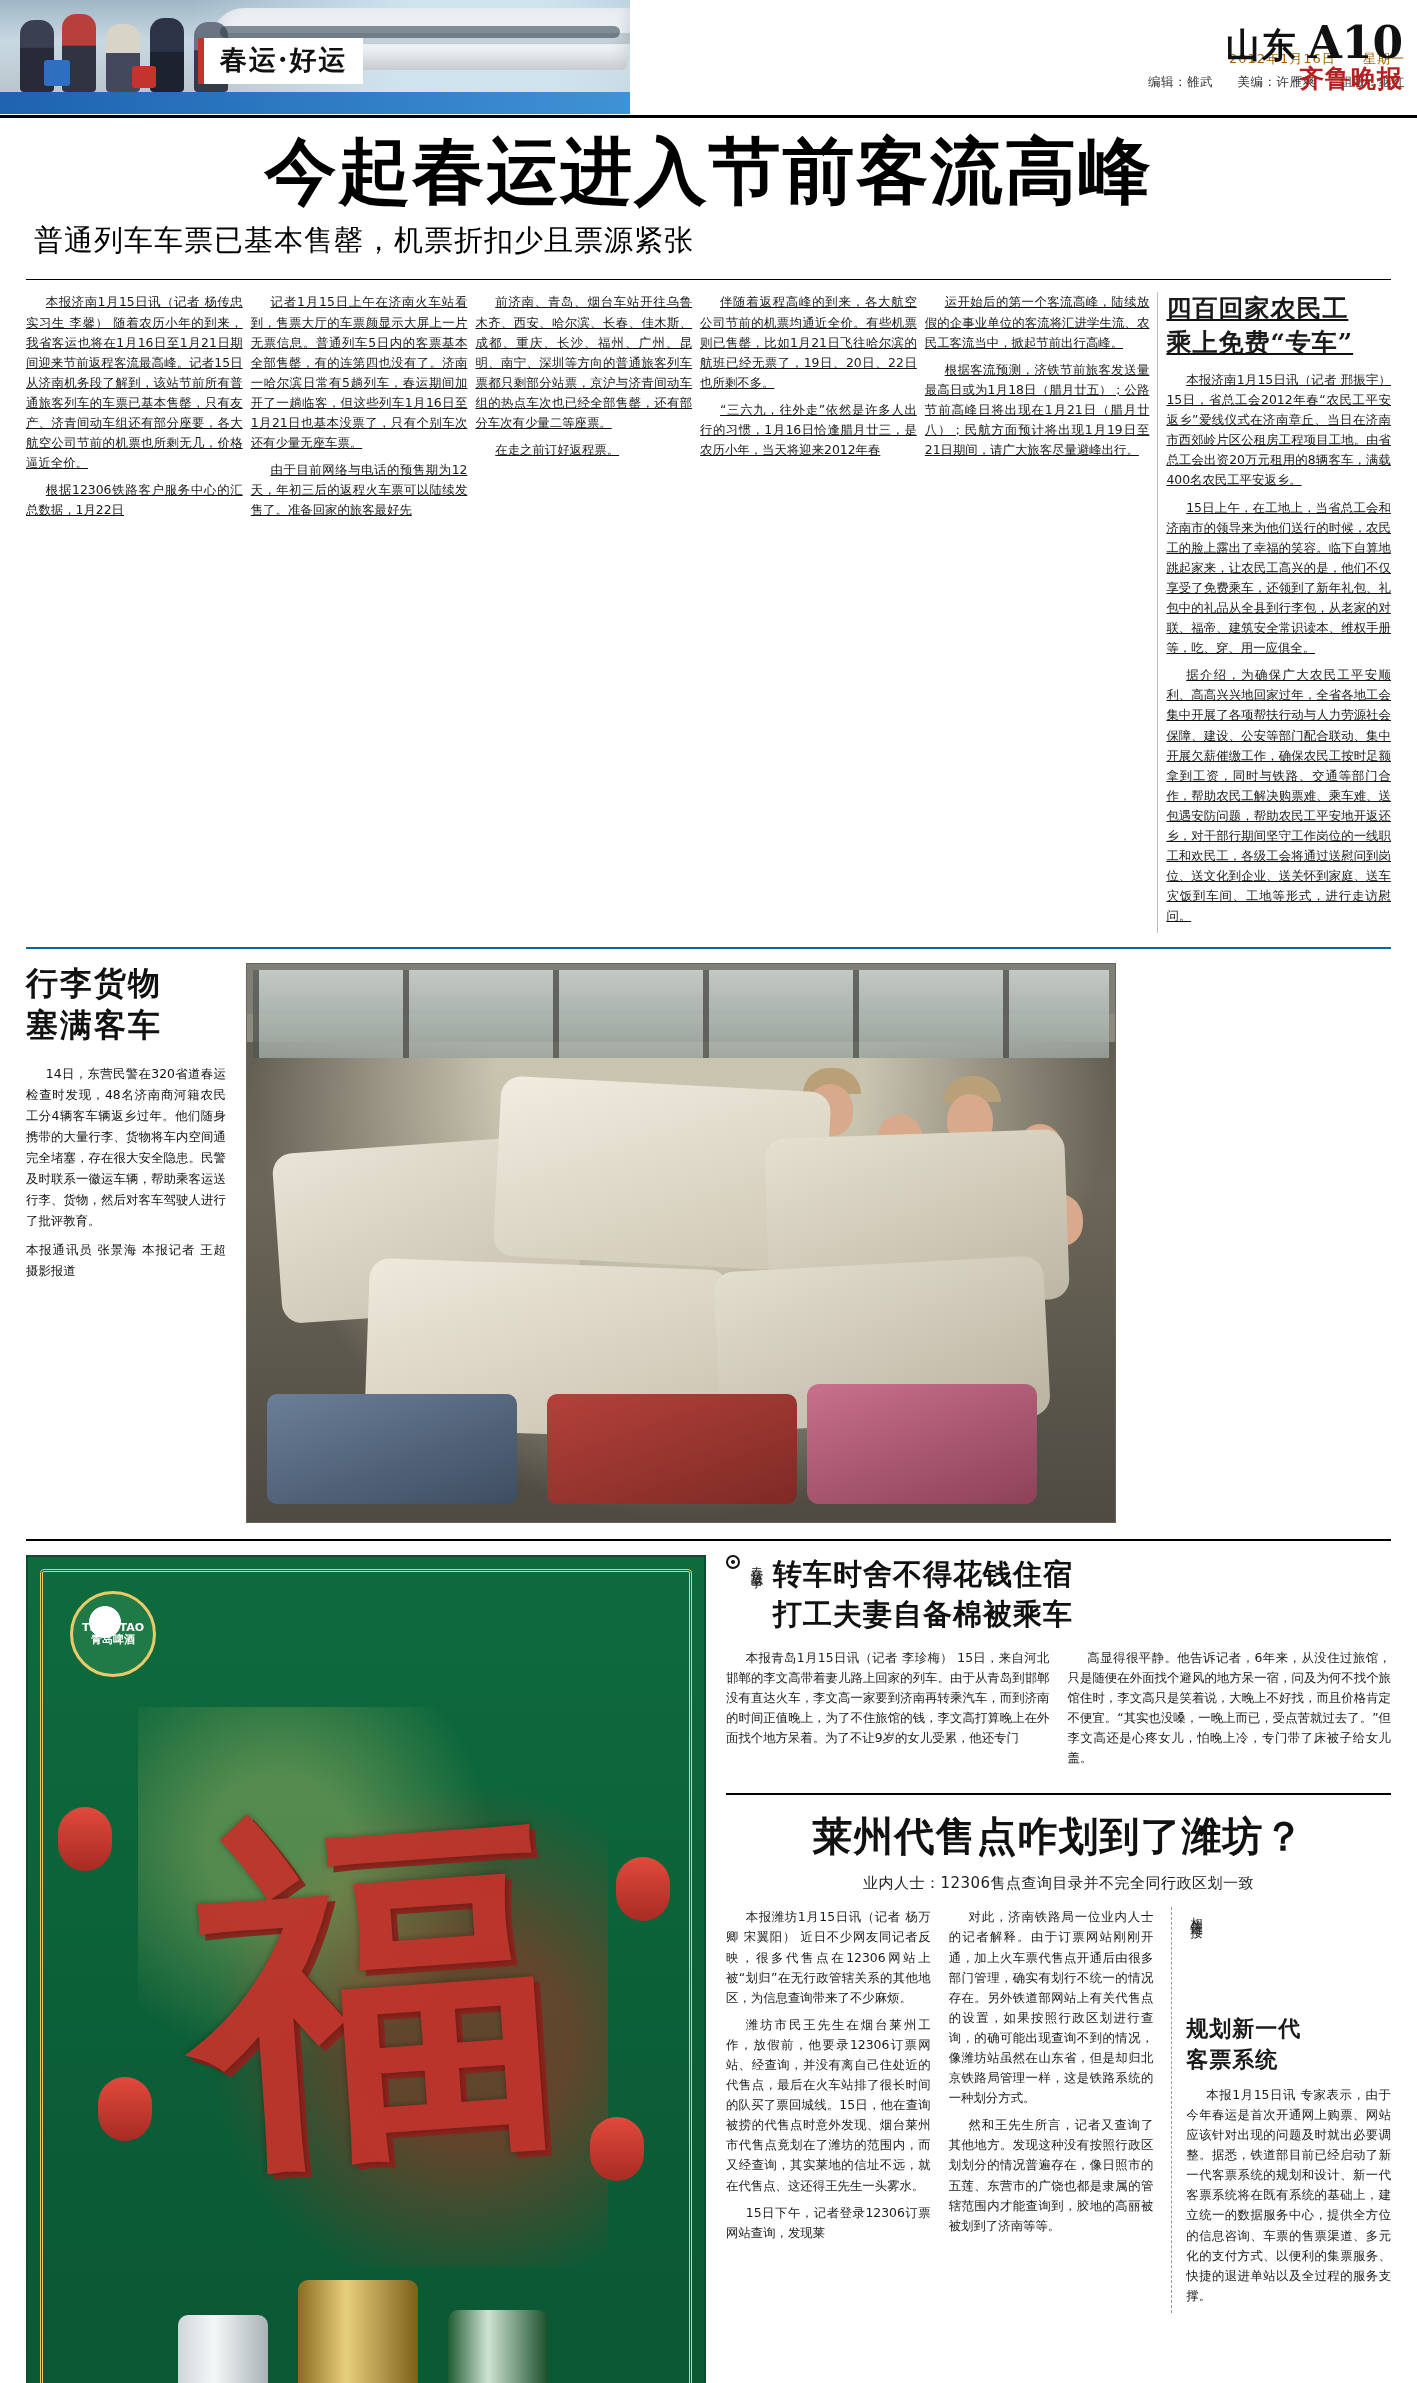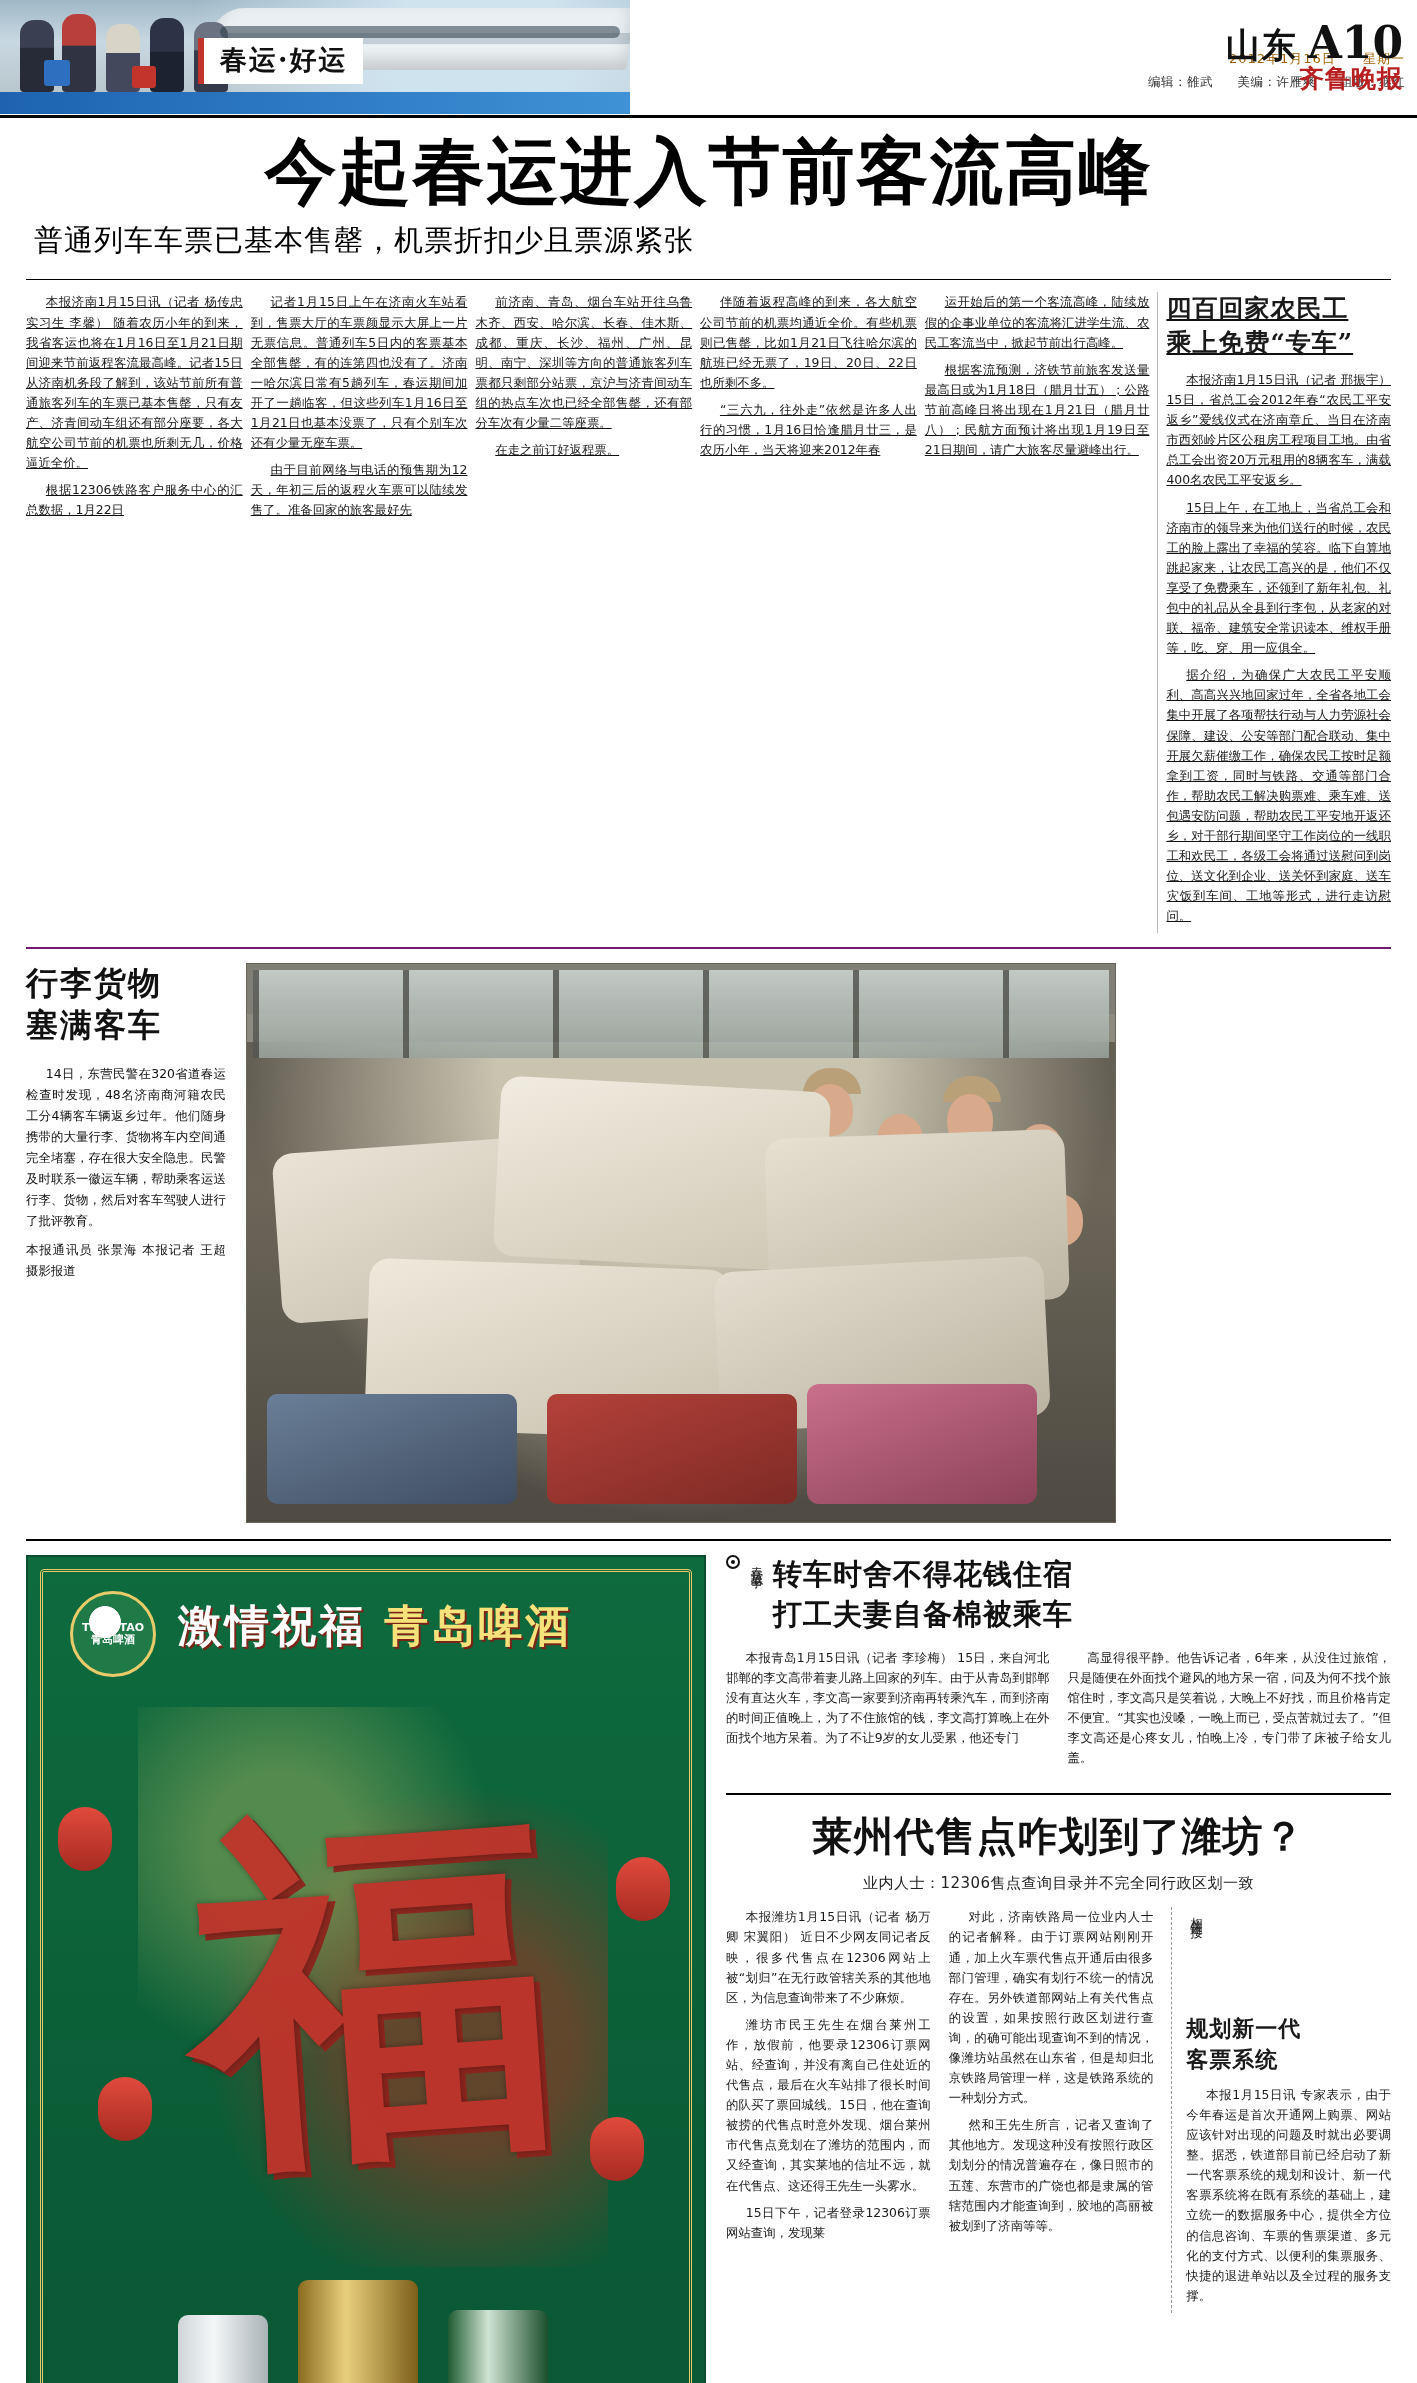--- a/index.html
+++ b/index.html
@@ -108,21 +108,21 @@
   .c1{ width:220px; } .c2{ width:220px; } .c3{ width:220px; } .c4{ width:220px; }
   .c5{ width:228px; }
   .side-head{
     font-family:"DejaVu Serif", serif; font-weight:bold;
     font-size:25px; line-height:1.35; letter-spacing:1px; margin-bottom:10px;
   }
   .vline{ width:1px; background:#bbb; }
 
   
   .mid{
-    margin:14px 26px 0; border-top:2px solid #701a75; padding-top:14px;
+    margin:14px 26px 0; border-top:2px solid #0369a1; padding-top:14px;
     display:flex; gap:20px;
   }
   .mid-left{ width:200px; }
   .mid-head{
     font-family:"DejaVu Serif", serif; font-weight:bold; font-size:32px;
     line-height:1.3; letter-spacing:2px; margin-bottom:16px;
   }
   .mid-body{ font-size:12.4px; line-height:1.7; text-align:justify; }
   .mid-body p{ margin:0 0 8px; text-indent:1.6em; }
   .byline{ text-indent:0 !important; }
@@ -355,24 +355,20 @@
       <div class="bag bpink"></div>
     </div>
   </div>
 
   <div class="bottom">
 
     <div class="ad">
       <div class="ad-frame"></div>
       <div class="ad-logo" style="white-space:pre-line">TSINGTAO
 青岛啤酒</div>
-      <div class="ad-head">
-        <span class="w">激情祝福</span>
-        <span>青岛啤酒</span>
-      </div>
       <div class="ad-art">
         <div class="ad-fu">福</div>
       </div>
       <div class="lantern l1"></div>
       <div class="lantern l2"></div>
       <div class="lantern l3"></div>
       <div class="lantern l4"></div>
       <div class="cans">
         <div class="can can1">
           

